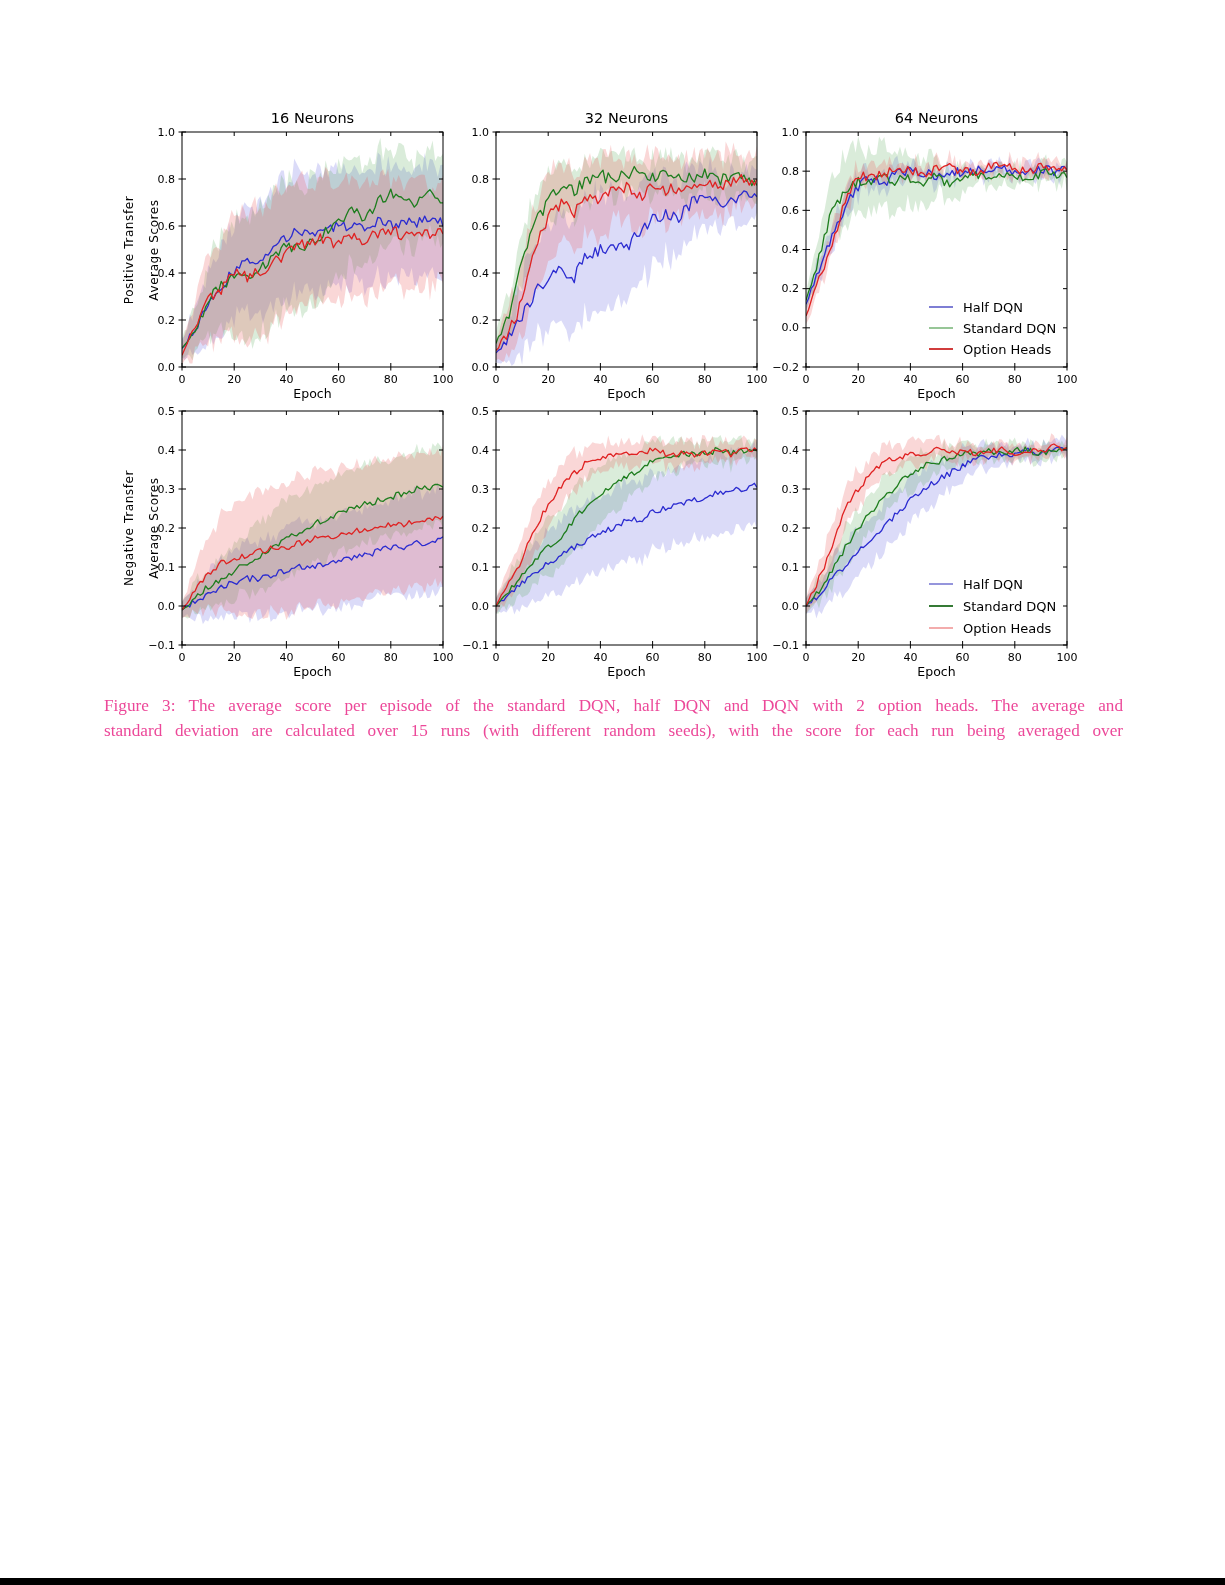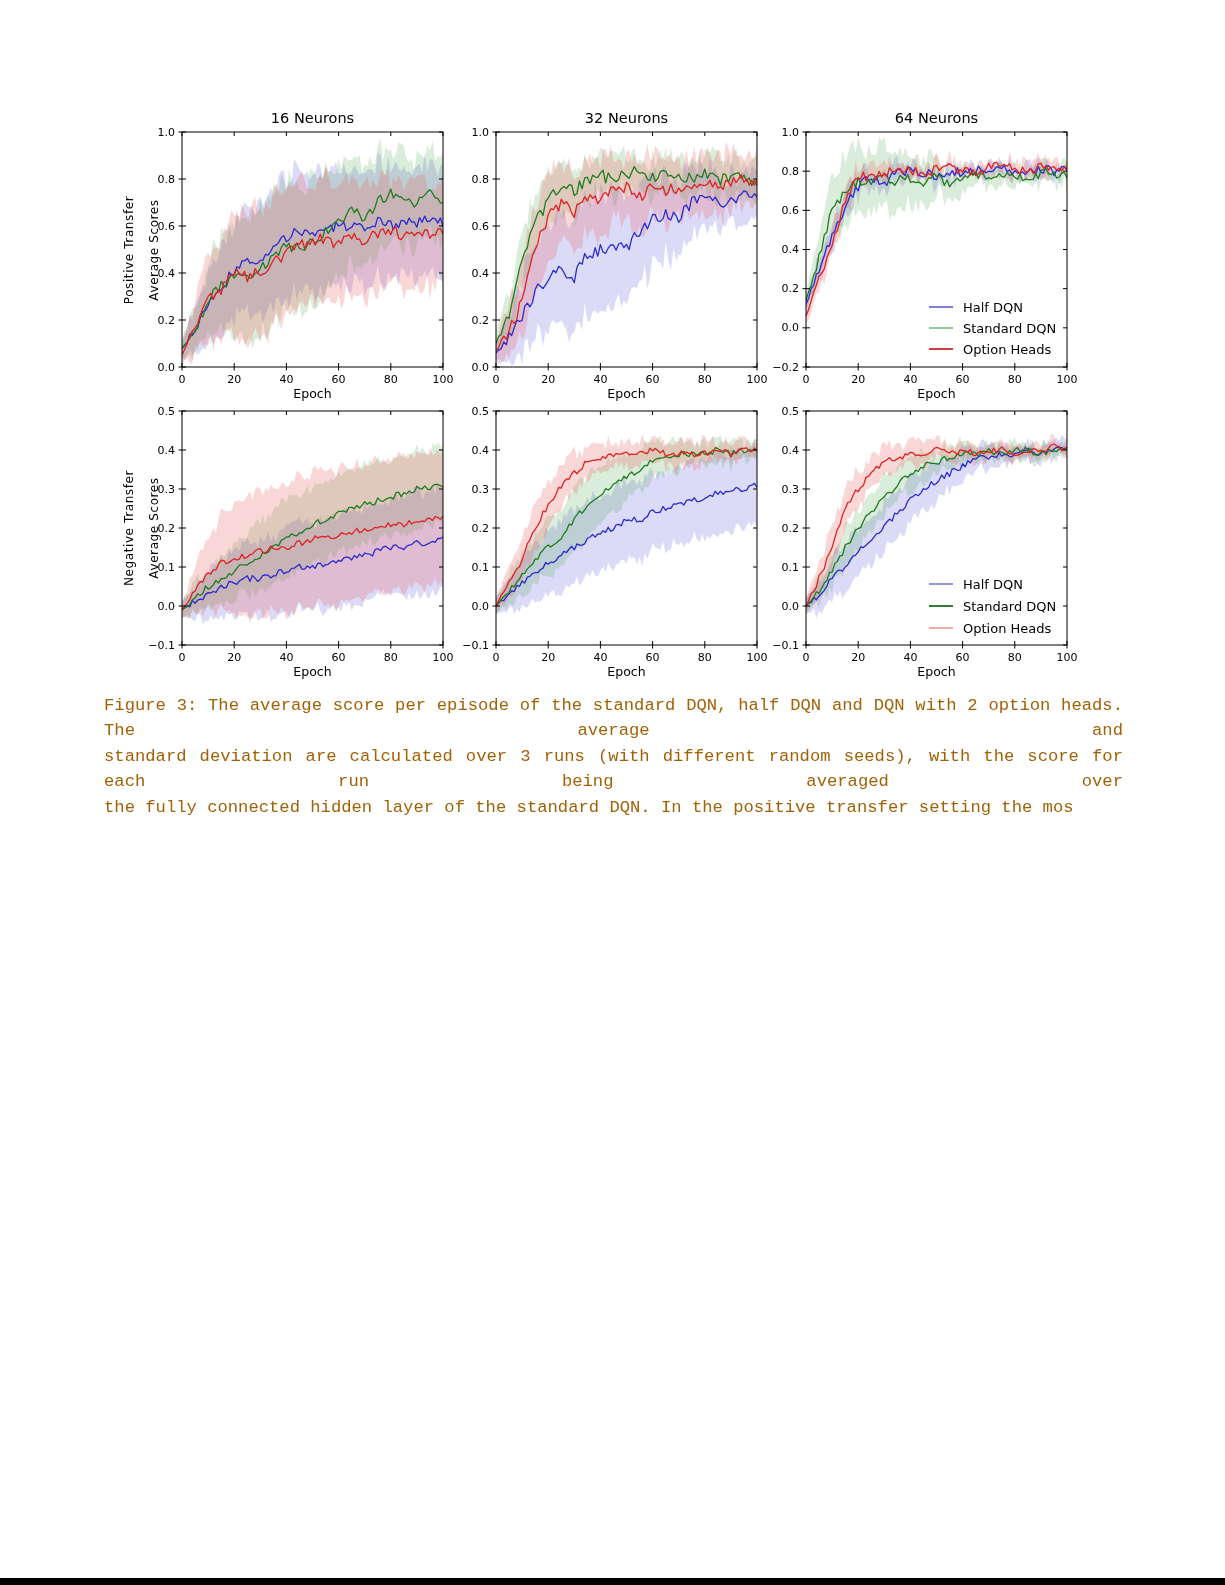--- a/index.html
+++ b/index.html
@@ -19,22 +19,22 @@
     position:absolute; white-space:nowrap; color:#000;
     font-size:12px; letter-spacing:0.6px;
     transform:translate(-50%,-50%) rotate(-90deg);
   }
   .yl-o1{left:129px; top:250px;}
   .yl-i1{left:154px; top:250px;}
   .yl-o2{left:129px; top:528px;}
   .yl-i2{left:154px; top:528px;}
   .caption{
     position:absolute; left:104px; top:693px; width:1019px;
-    font-family:Liberation Mono, monospace;
-    font-size:17.2px; line-height:25.4px; color:#a16207;
+    font-family:Liberation Serif, serif;
+    font-size:17.2px; line-height:25.4px; color:#ec4899;
   }
   .caption .jline{text-align:justify; text-align-last:justify;}
   .caption .lline{text-align:left;}
   .bottom-bar{position:absolute; left:0; bottom:0; width:100%; height:7px; background:#000;}
 </style>
 </head>
 <body>
 
 <div class="page">
   <div class="figure">
@@ -407,17 +407,16 @@
           <text x="202" y="224.5" font-size="13" fill="#000">Standard DQN</text>
         </g>
         <g>
           <line x1="168" y1="242" x2="192" y2="242" stroke="#f2a3a3" stroke-width="1.8"></line>
           <text x="202" y="246.5" font-size="13" fill="#000">Option Heads</text>
         </g>
       </svg>
   </div>
   <div class="caption">
     <div class="jline">Figure 3: The average score per episode of the standard DQN, half DQN and DQN with 2 option heads. The average and</div>
-    <div class="jline">standard deviation are calculated over 3 runs (with different random seeds), with the score for each run being averaged over</div>
-    <div class="lline">the fully connected hidden layer of the standard DQN. In the positive transfer setting the mos</div>
+    <div class="jline">standard deviation are calculated over 15 runs (with different random seeds), with the score for each run being averaged over</div>
   </div>
   <div class="bottom-bar"></div>
 </div>
 
 </body></html>

